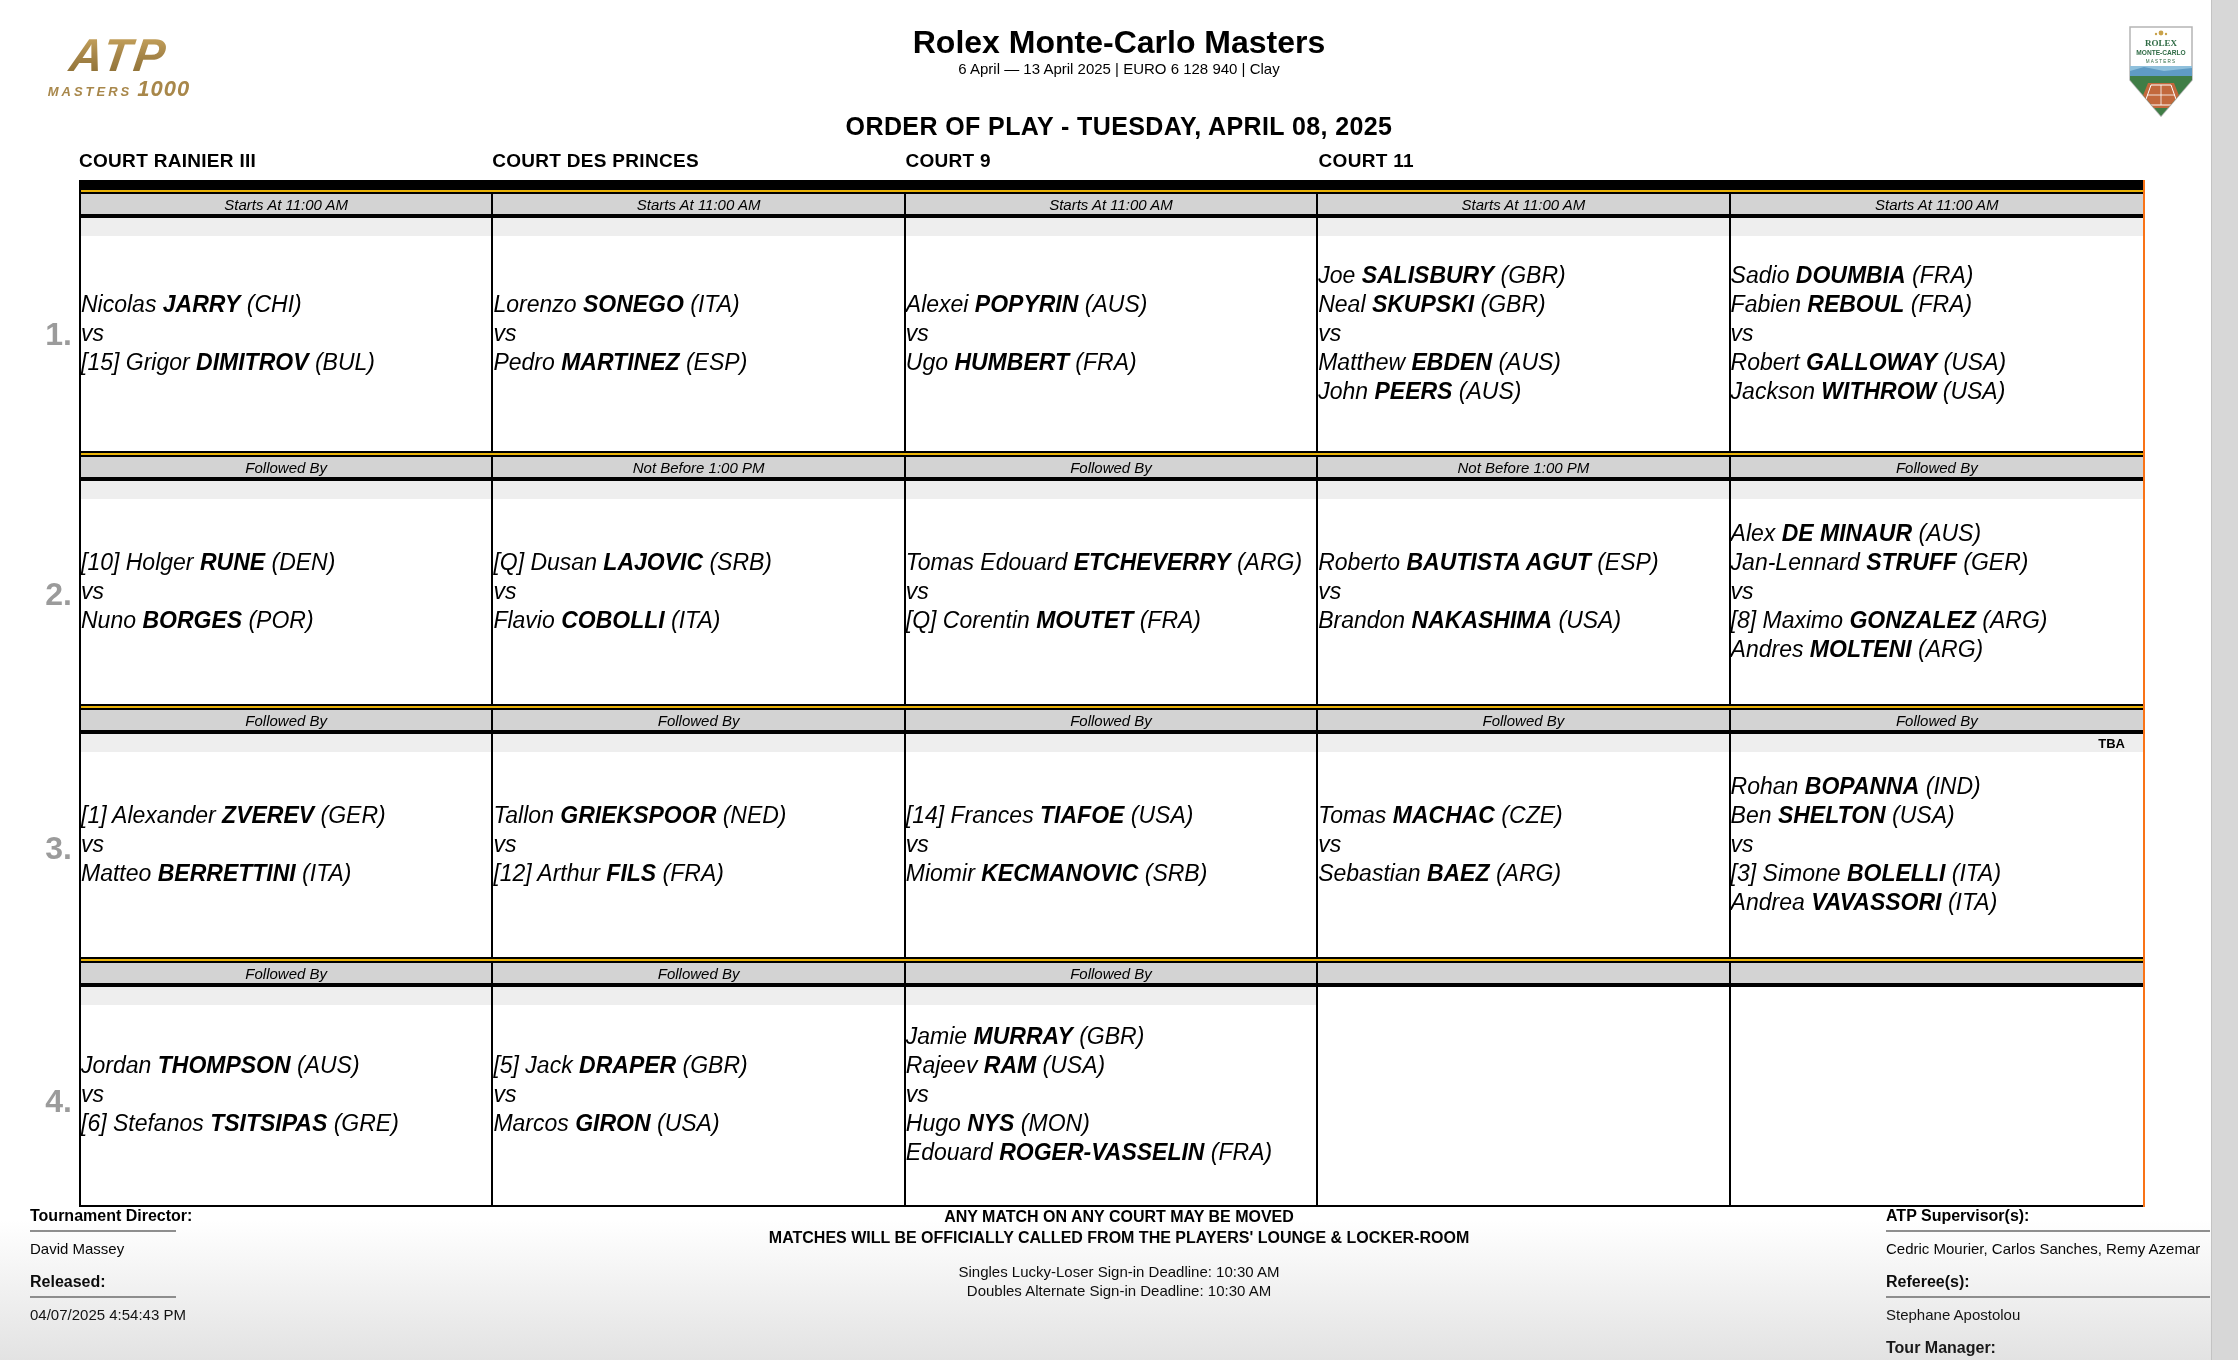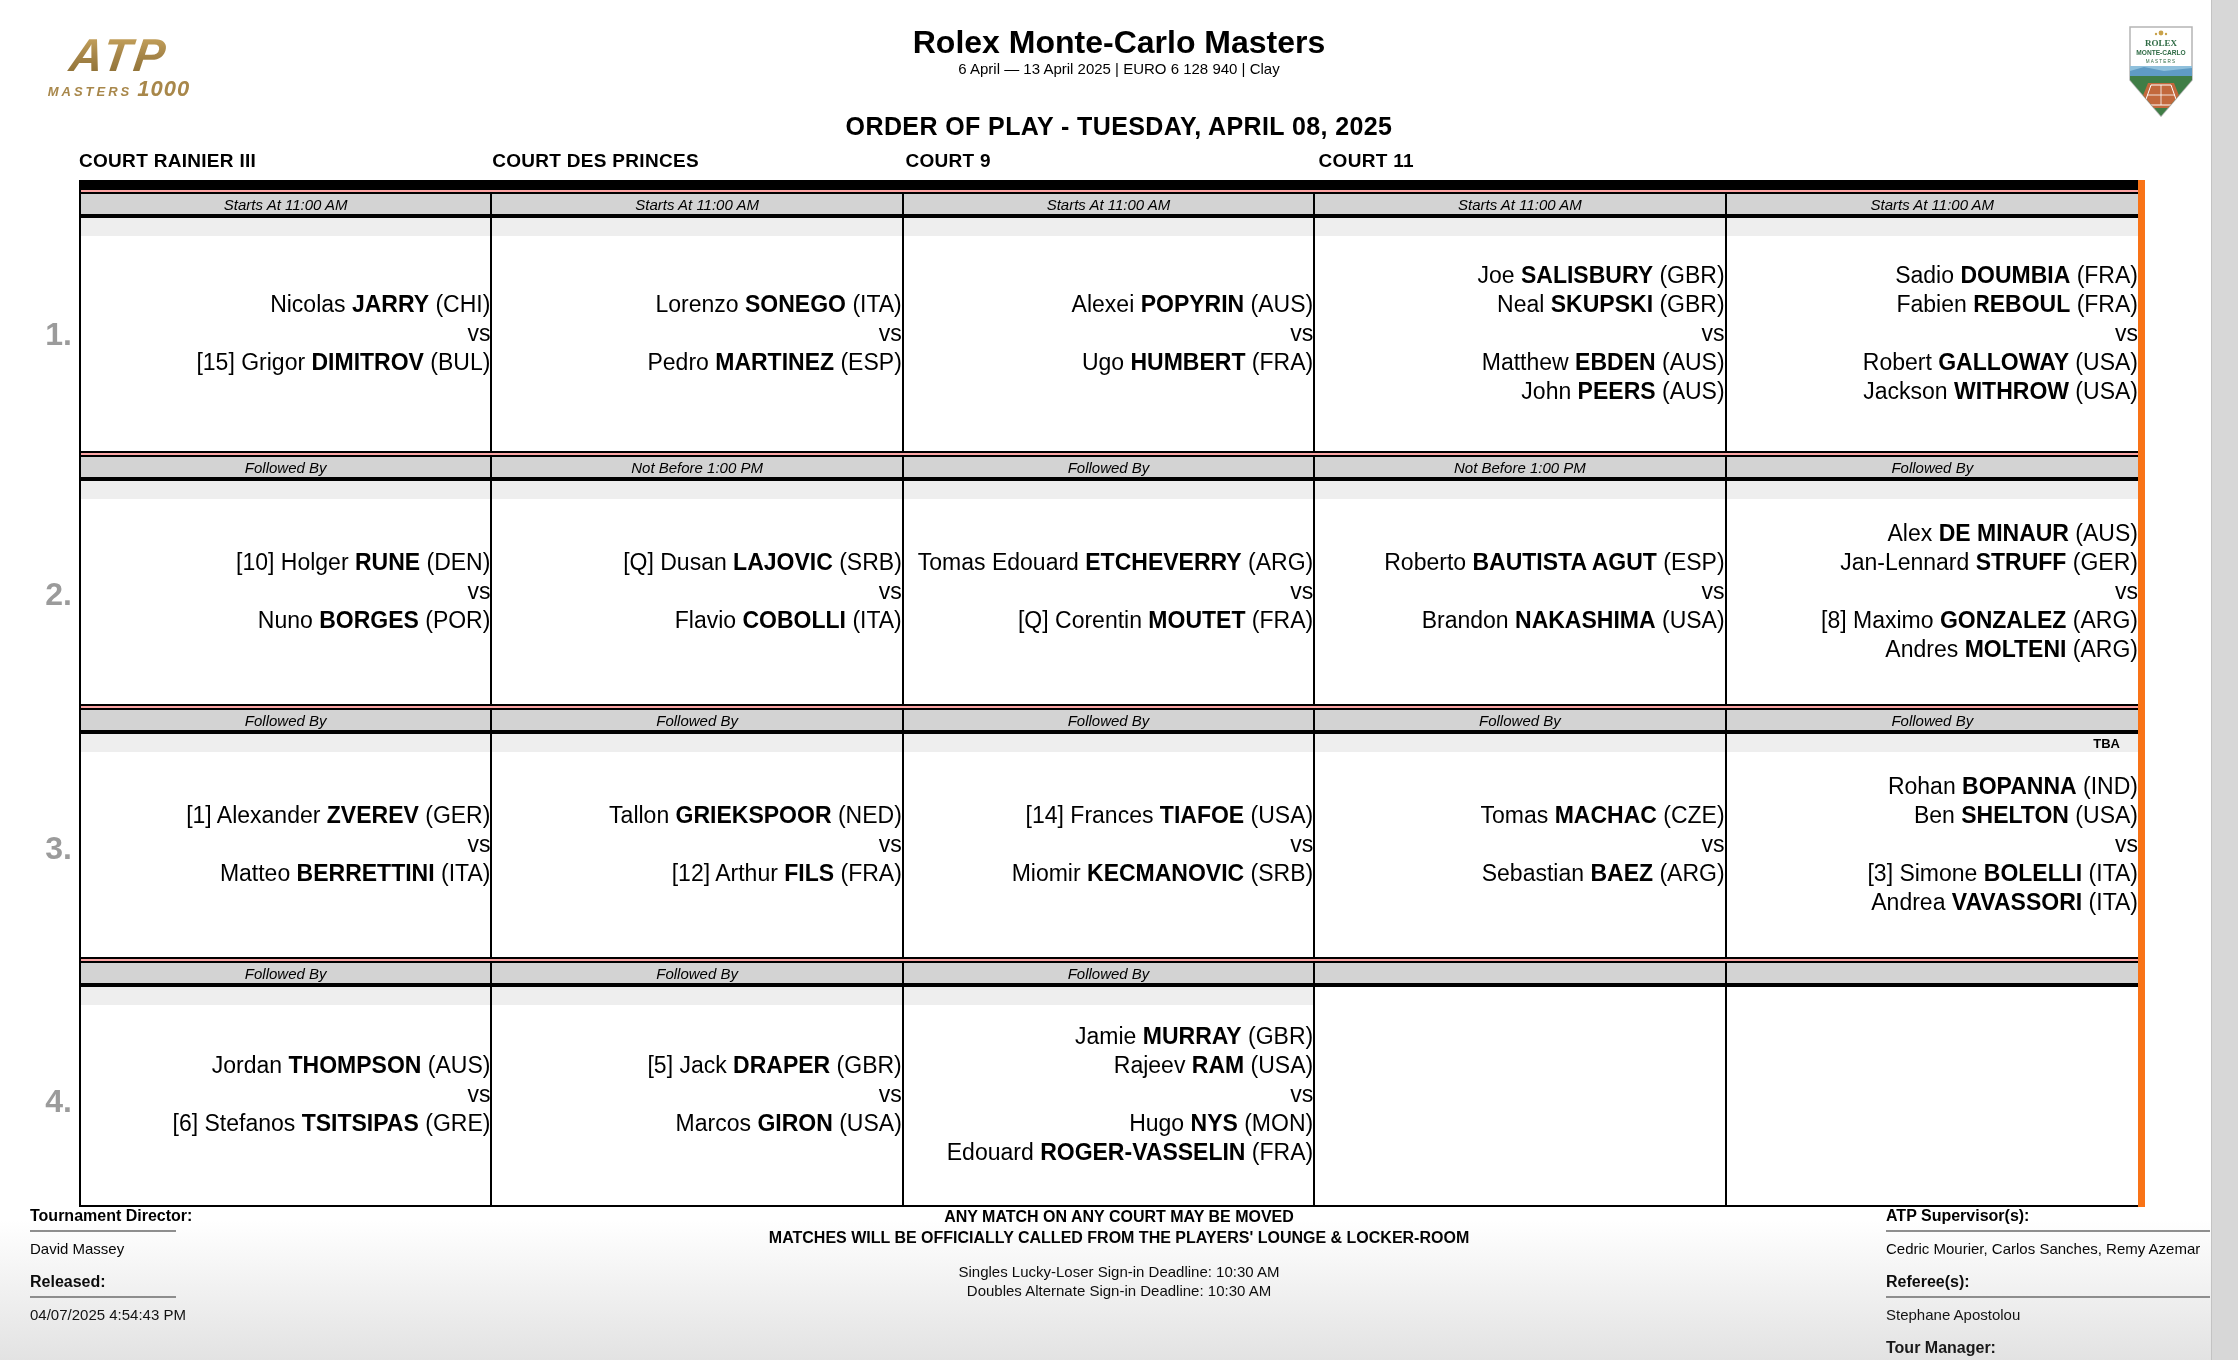--- a/index.html
+++ b/index.html
@@ -22,36 +22,36 @@
   .atp-thousand { font-size:22px; font-weight:bold; font-style:italic; color:#a8874a; letter-spacing:1px; }
   .title-block { position:absolute; left:0; right:0; top:28px; text-align:center; }
   .t1 { font-size:32px; font-weight:bold; line-height:28px; }
   .t2 { font-size:18px; font-weight:bold; line-height:23px; }
   .t3 { font-size:15px; line-height:19px; margin-top:3px; }
   .order-title { position:absolute; left:0; right:0; top:112px; text-align:center; font-size:25px; font-weight:bold; letter-spacing:0.4px; }
   .mc-logo { position:absolute; left:2126px; top:24px; width:70px; height:96px; }
   
   .court-row { position:absolute; left:79px; top:150px; width:2066px; display:grid; grid-template-columns:repeat(5,1fr); }
   .court-name { font-weight:bold; font-size:19px; padding-bottom:8px; letter-spacing:0.3px; }
-  .grid-table { position:absolute; left:79px; top:180px; width:2066px; border-left:2px solid #000; border-right:7px solid #f97316; background:#fca5a5; }
+  .grid-table { position:absolute; left:79px; top:180px; width:2066px; border-left:2px solid #000; border-right:2px solid #f97316; background:#eab308; }
   .black-bar { height:10px; background:#000; }
   .status-band {
     display:grid; grid-template-columns:repeat(5,1fr);
     background:#d3d3d3; height:26px; margin-top:2px;
     border-top:2px solid #000; border-bottom:4px solid #000;
   }
   .band-cell { border-right:2px solid #000; }
   .band-cell:last-child { border-right:none; }
   .status-cell { display:flex; align-items:center; justify-content:center; }
   .status-text { font-style:italic; font-size:15px; }
   .match-band { display:grid; grid-template-columns:repeat(5,1fr); background:#fff; border-bottom:2px solid #000; }
   .match-cell { display:flex; flex-direction:column; position:relative; background:#fff; }
   .cell-strip { height:18px; background:#eeeeee; flex:none; position:relative; }
   .tba { position:absolute; right:18px; top:2px; font-size:13px; font-weight:bold; }
-  .match-body { flex:1; display:flex; flex-direction:column; align-items:flex-end; justify-content:center; padding-bottom:21px; }
+  .match-body { flex:1; display:flex; flex-direction:column; align-items:flex-start; justify-content:center; padding-bottom:21px;font-style:italic; }
   .player-line, .vs-line { font-size:23px; line-height:29px; white-space:nowrap; }
   .ln { font-weight:bold; }
   .h0 { height:235px; } .h1 { height:225px; } .h2 { height:225px; } .h3 { height:220px; }
   .slot-num { position:absolute; left:26px; width:46px; text-align:right; font-size:32px; font-weight:bold; color:#9b9b9b; }
   .sn0 { top:316px; } .sn1 { top:576px; } .sn2 { top:830px; } .sn3 { top:1083px; }
   
   .footer-left { position:absolute; left:30px; top:1206px; font-size:15px; }
   .footer-right { position:absolute; left:1886px; top:1206px; font-size:15px; width:326px; overflow:hidden; }
   .f-label { font-weight:bold; font-size:16px; line-height:20px; }
   .f-hr { border-top:2px solid #8f8f8f; margin:4px 0 8px 0; }

